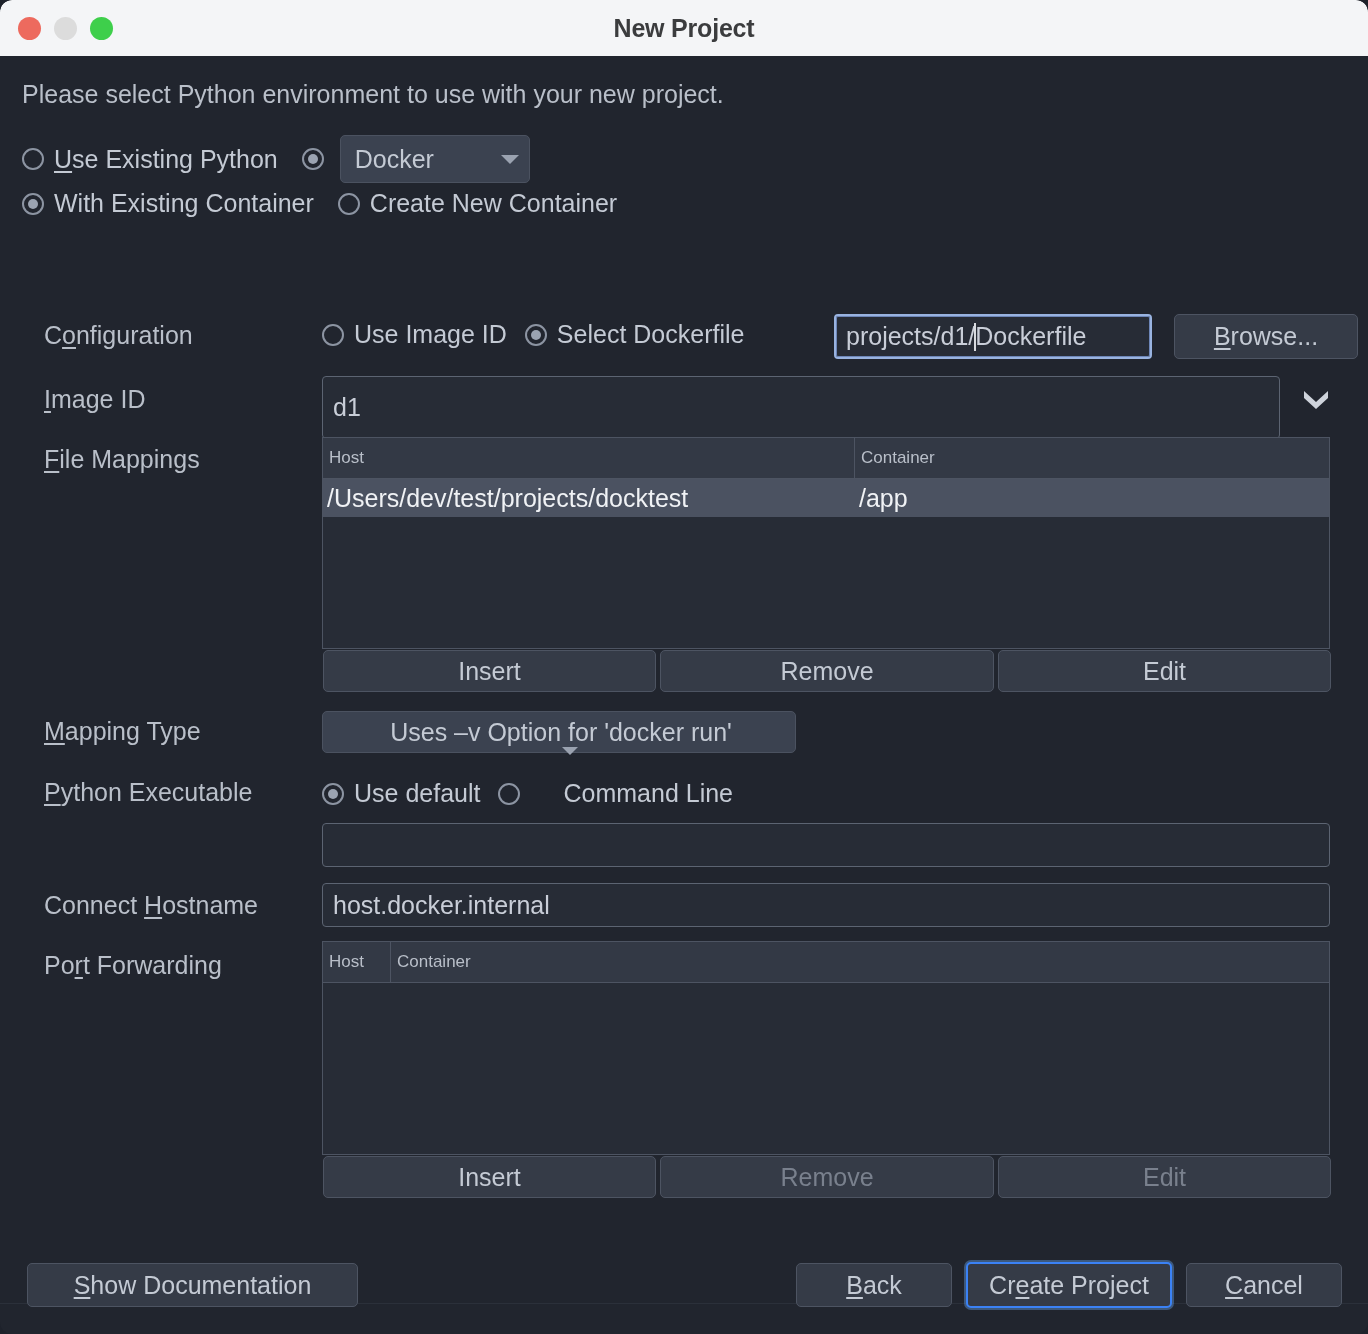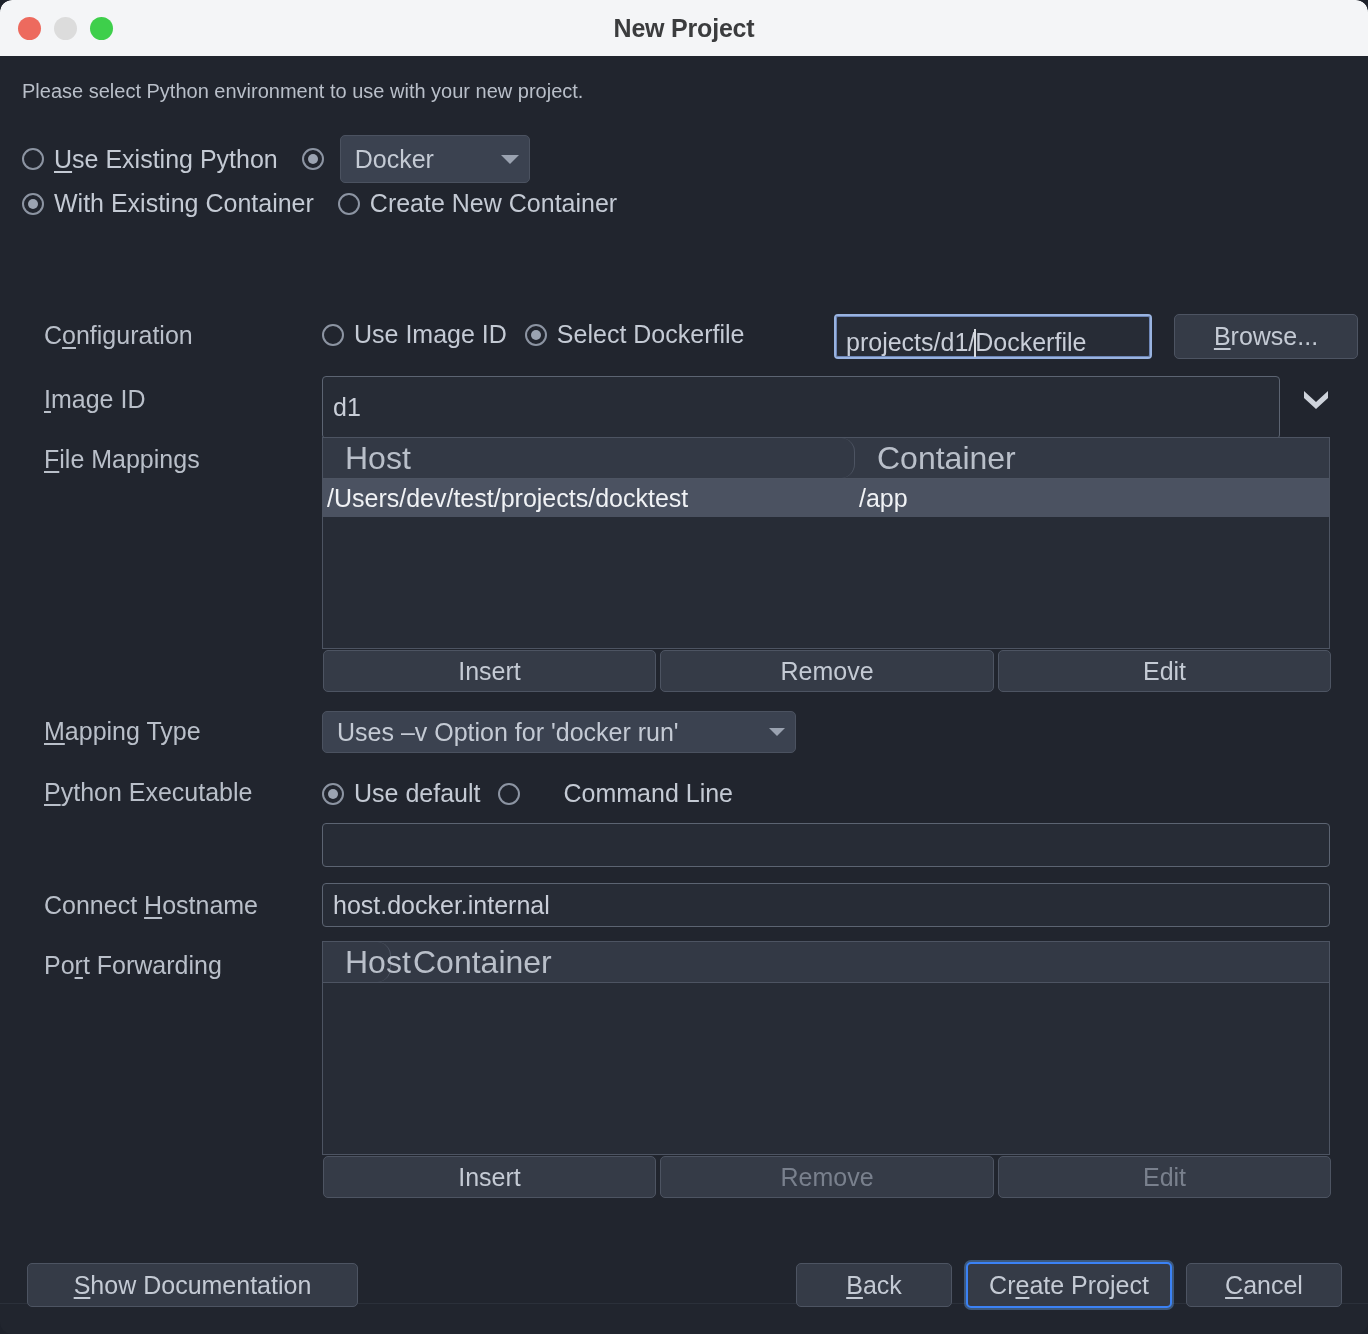--- a/index.html
+++ b/index.html
@@ -60,21 +60,21 @@
     position: relative;
     padding: 0;
     color: #bbc0ca;
     font-size: 24px;
   }
 
   #intro {
     position: absolute;
     left: 22px;
     top: 24px;
-    font-size: 20px;
+    font-size: 25px;
     color: #b9bfc9;
     white-space: nowrap;
   }
 
   
   .radio-row {
     position: absolute;
     display: flex;
     align-items: center;
     white-space: nowrap;
@@ -204,28 +204,27 @@
     box-sizing: border-box;
     overflow: hidden;
   }
   .thead {
     display: flex;
     height: 40px;
     background: #333945;
     border-bottom: 1px solid #4d5462;
   }
   .th {
-    font-size: 32px;
+    font-size: 17px;
     color: #b9bfc9;
     display: flex;
     align-items: center;
-    padding-left: 22px;
+    padding-left: 6px;
     box-sizing: border-box;
     border-right: 1px solid #4d5462;
-    border-radius: 14px;
   }
   .th:last-child { border-right: none; }
   .trow {
     display: flex;
     height: 38px;
     align-items: center;
     background: #4b5261;
   }
   .td {
     font-size: 25px;
@@ -301,21 +300,21 @@
       <div class="radio-opt">
         <span class="radio-mark"></span>
         <span class="radio-label">Use Image ID</span>
       </div>
       <div class="radio-opt" style="margin-left:18px;">
         <span class="radio-mark on"></span>
         <span class="radio-label">Select Dockerfile</span>
       </div>
     </div>
 
-    <div class="field textfield focused" style="left:834px; top:258px; width:318px; height:45px;align-items:flex-end;">
+    <div class="field textfield focused" style="left:834px; top:258px; width:318px; height:45px;">
       <span>projects/d1/</span>
         <span class="caret-bar"></span>
         <span>Dockerfile</span>
     </div>
 
     <div class="field btn" style="left:1174px; top:258px; width:184px; height:45px;">
       <span><u class="mn">B</u>rowse...</span>
     </div>
 
     <div class="flabel" style="top:329px;"><u class="mn">I</u>mage ID</div>
@@ -344,21 +343,21 @@
       <span>Insert</span>
     </div>
     <div class="field btn" style="left:660px; top:594px; width:334px; height:42px;">
       <span>Remove</span>
     </div>
     <div class="field btn" style="left:998px; top:594px; width:333px; height:42px;">
       <span>Edit</span>
     </div>
 
     <div class="flabel" style="top:661px;"><u class="mn">M</u>apping Type</div>
-    <div class="combo" style="position:absolute; left:322px; top:655px; width:474px; height:42px; margin-left:0;">
+    <div class="combo" style="position:absolute; left:322px; top:655px; width:474px; height:42px; margin-left:0;flex-direction:column;">
       <span>Uses –v Option for 'docker run'</span>
       <span class="caret" style="border-left-width:8px;border-right-width:8px;border-top-width:8px;"></span>
     </div>
 
     <div class="flabel" style="top:722px;"><u class="mn">P</u>ython Executable</div>
     <div class="radio-row" style="left:322px; top:723px;">
       <div class="radio-opt">
         <span class="radio-mark on"></span>
         <span class="radio-label">Use default</span>
       </div>

